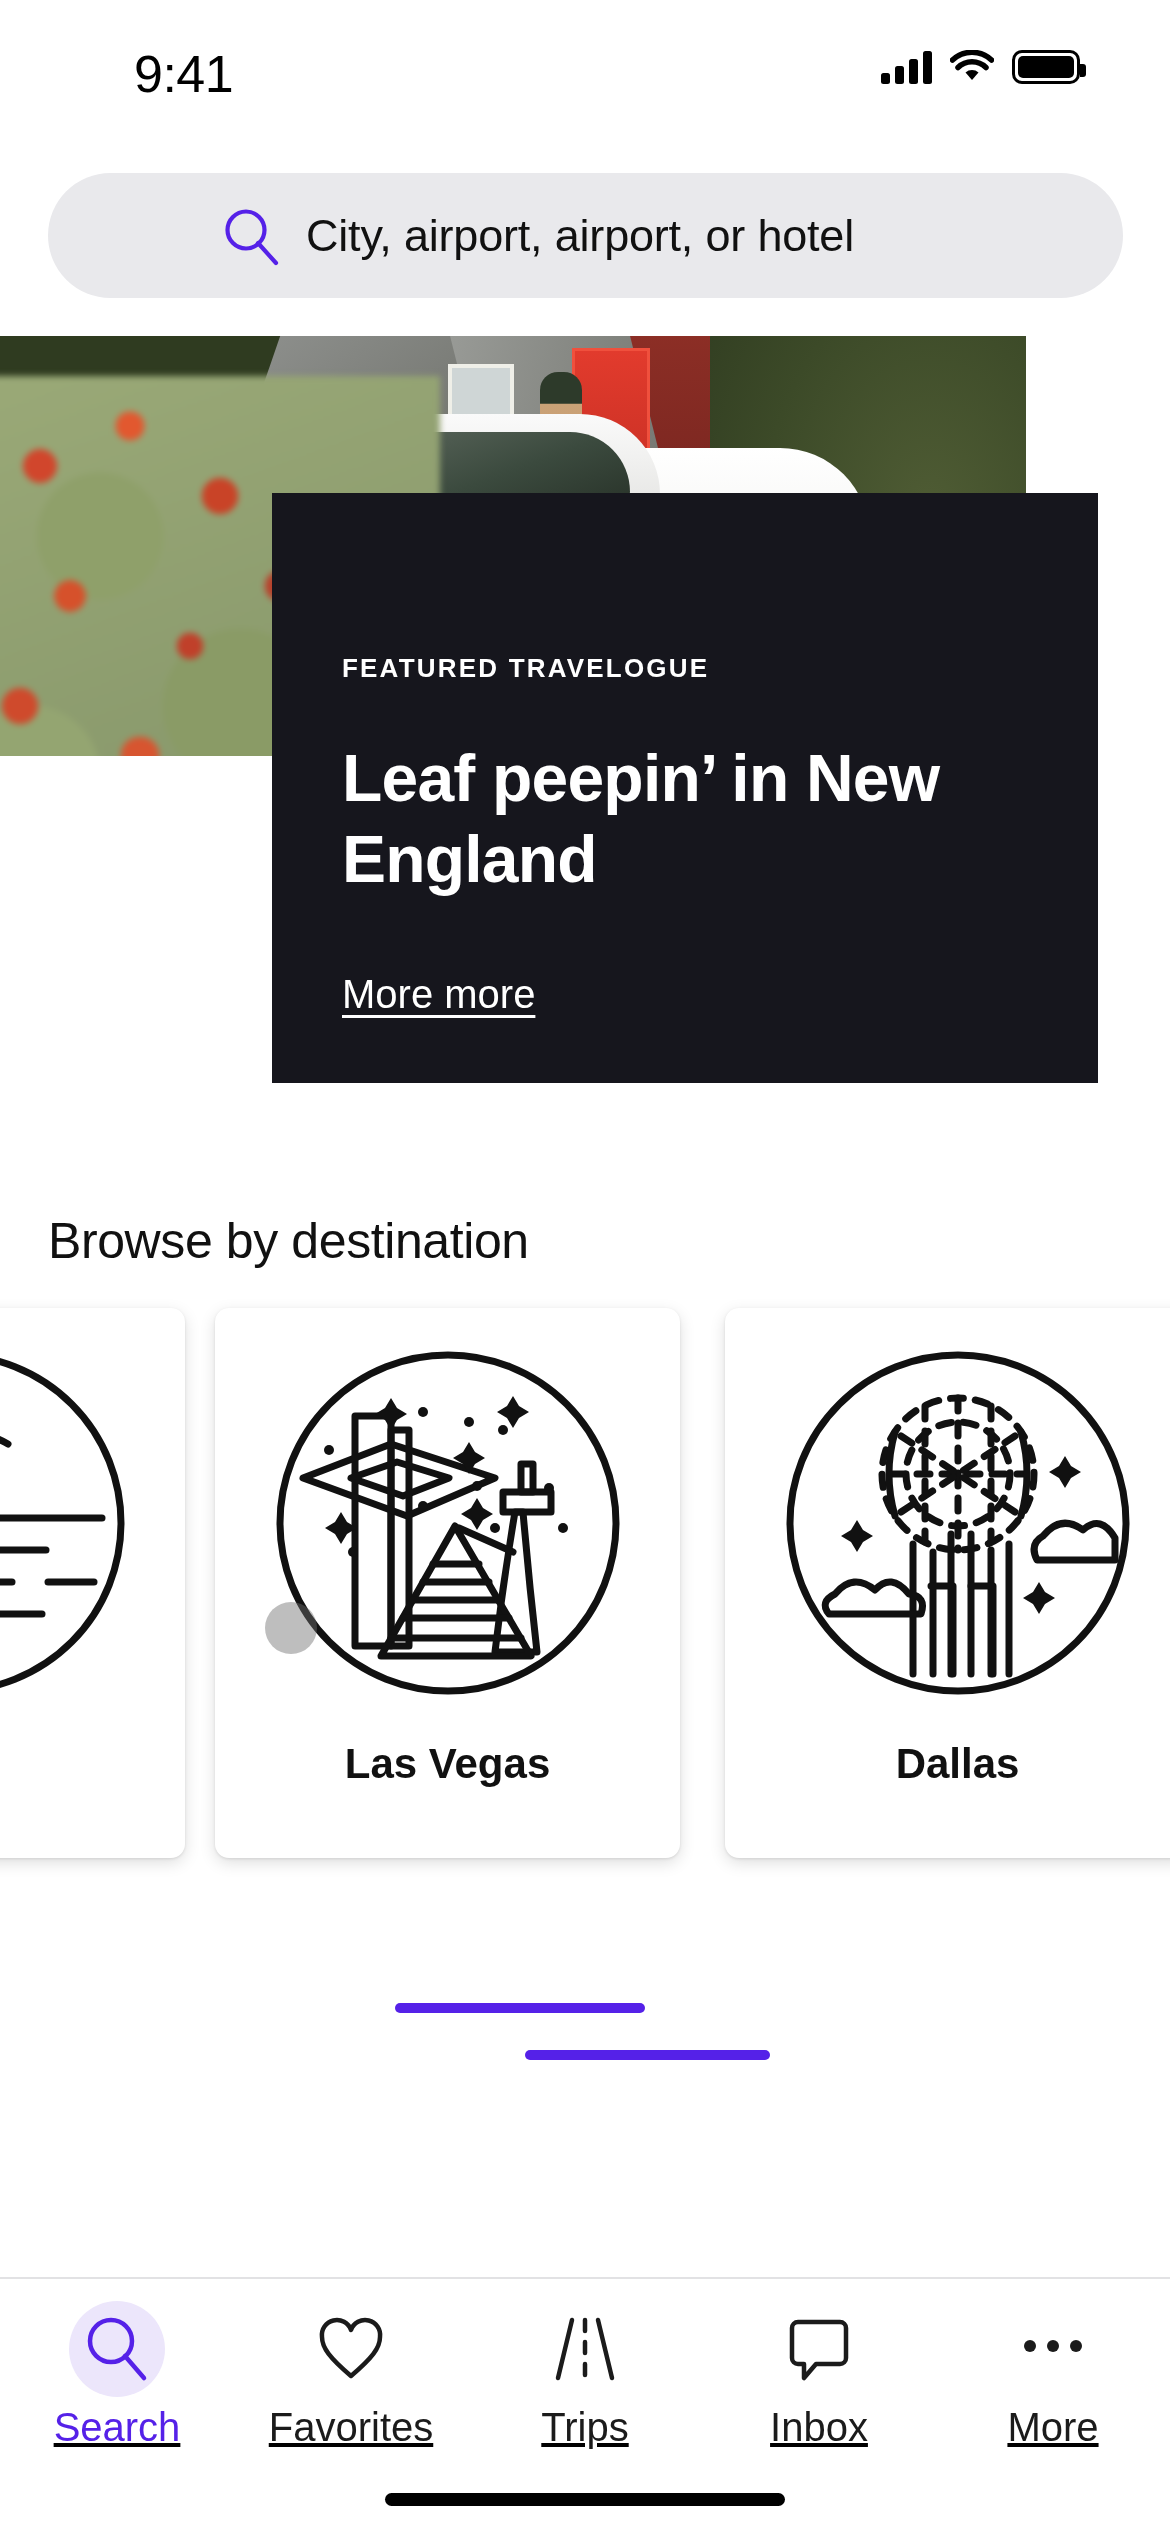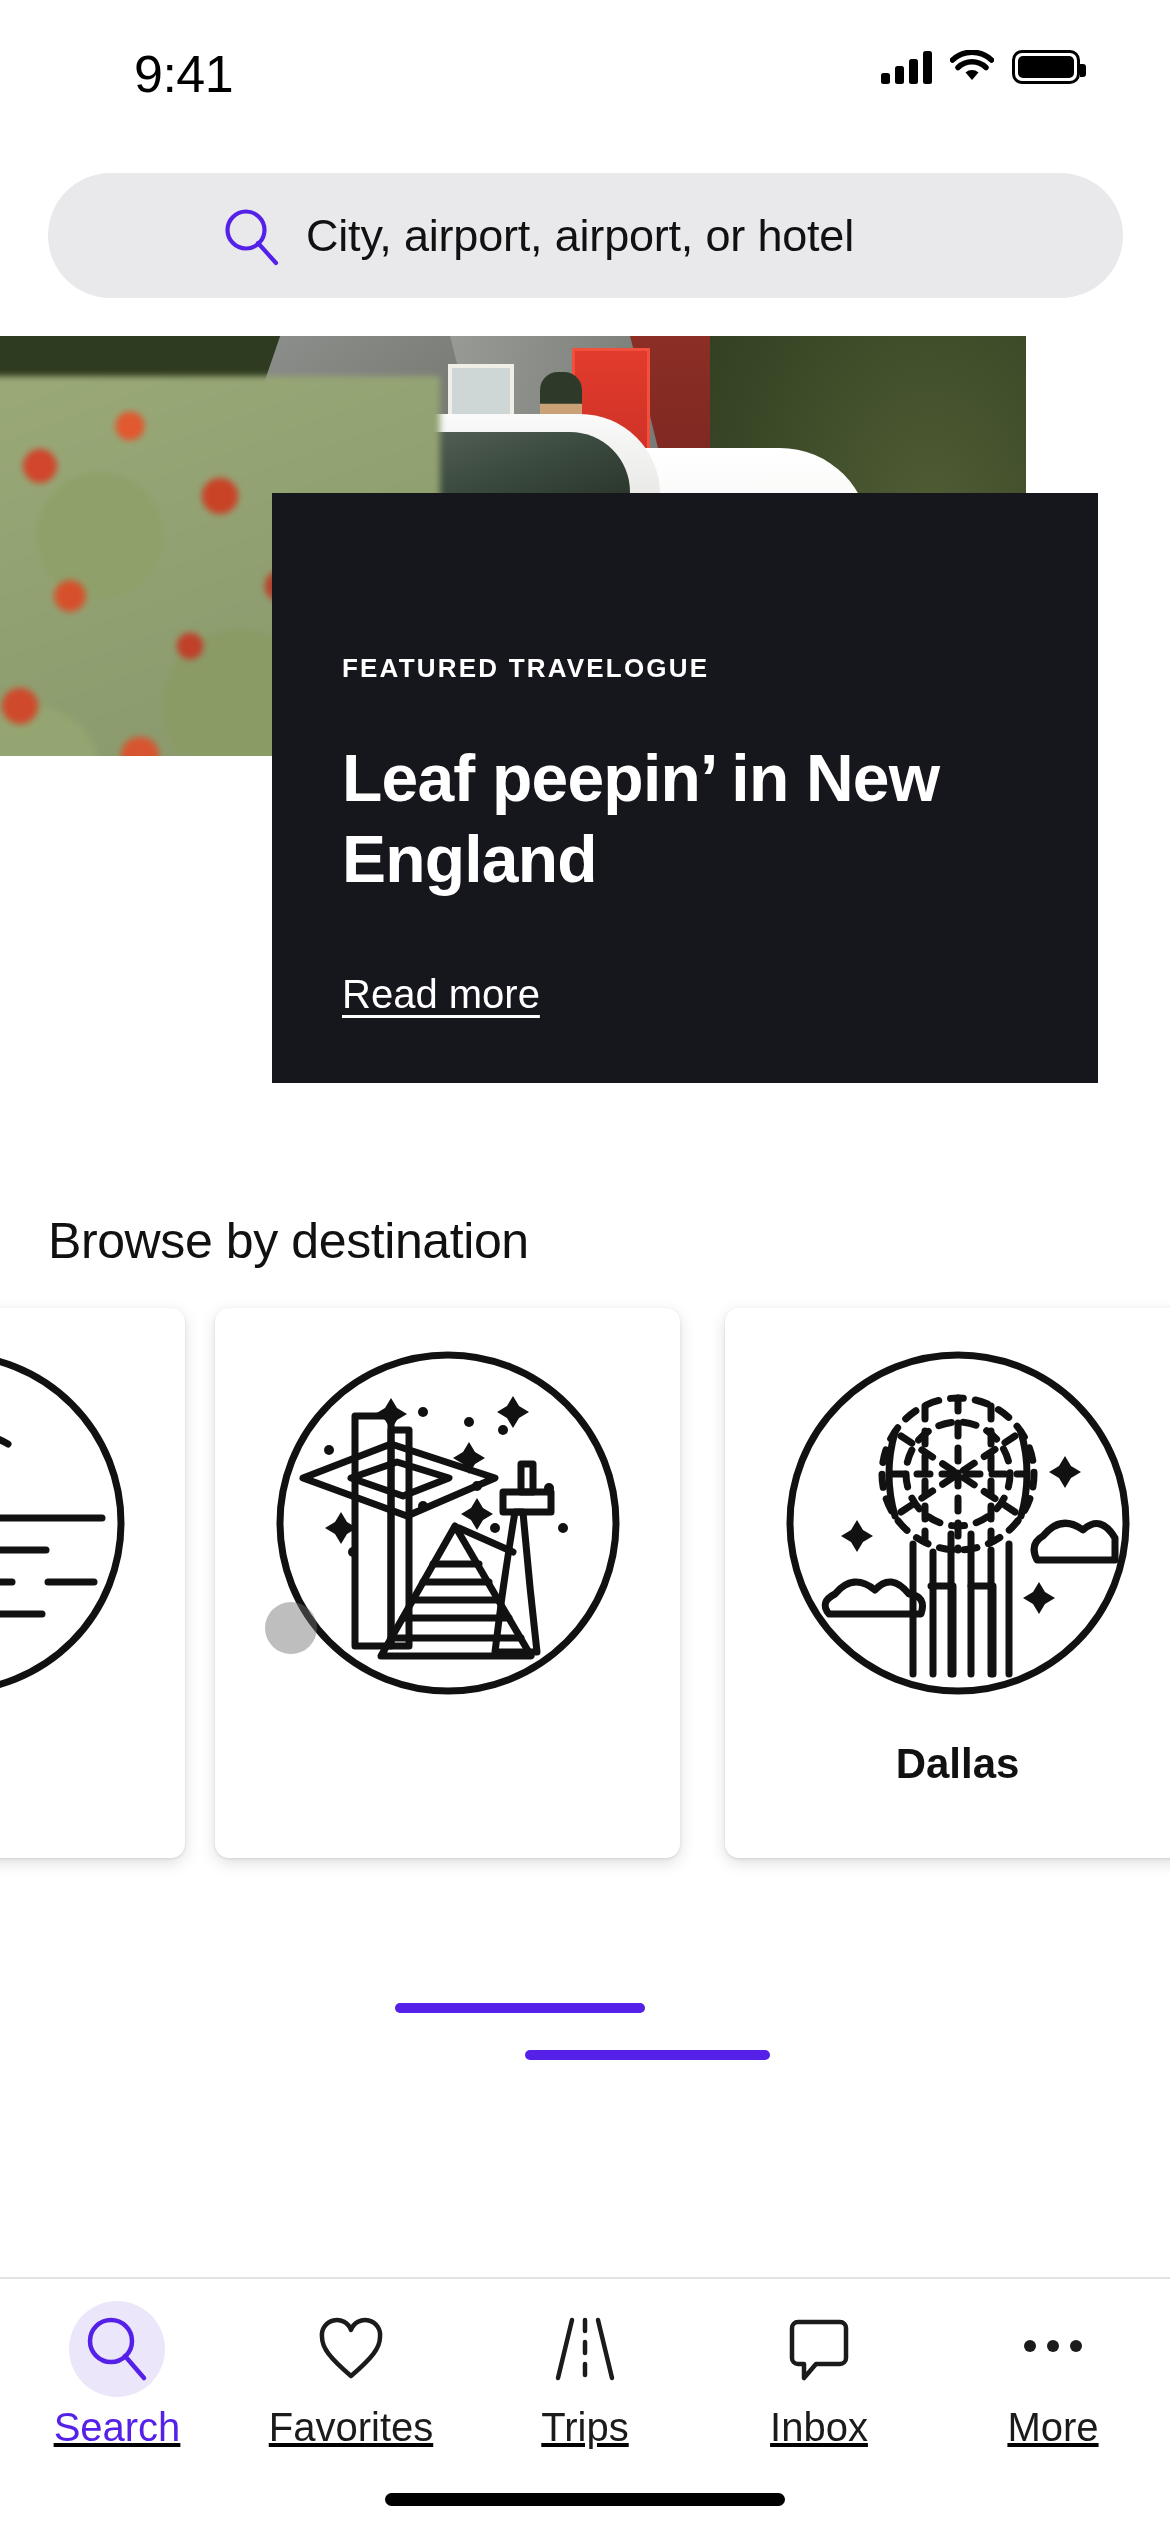--- a/index.html
+++ b/index.html
@@ -298,21 +298,21 @@
     </div>
   <div class="wheel w2">
       <span></span>
     </div>
   <div class="foliage"></div>
 </div>
 
 <div class="feature">
   <div class="feat-kicker">FEATURED TRAVELOGUE</div>
   <div class="feat-title">Leaf peepin’ in New England</div>
-  <a class="feat-link" href="#">Read more</a>
+  <a class="feat-link" href="#">More more</a>
 </div>
 
 <div class="browse-title">Browse by destination</div>
 
 <div class="cards">
 
   <div class="dcard c1">
     <svg class="art" viewBox="0 0 370 370">
       <g fill="none" stroke="#111" stroke-width="7" stroke-linecap="round" stroke-linejoin="round">
         <circle cx="185" cy="185" r="168"></circle>
@@ -369,20 +369,21 @@
           <circle cx="160" cy="168" r="5"></circle>
         <circle cx="232" cy="190" r="5"></circle>
           <circle cx="90" cy="214" r="5"></circle>
         <path d="M128 60 l6 10 10 6 -10 6 -6 10 -6 -10 -10 -6 10 -6z"></path>
         <path d="M250 58 l6 10 10 6 -10 6 -6 10 -6 -10 -10 -6 10 -6z"></path>
         <path d="M206 104 l6 10 10 6 -10 6 -6 10 -6 -10 -10 -6 10 -6z"></path>
         <path d="M214 160 l6 10 10 6 -10 6 -6 10 -6 -10 -10 -6 10 -6z"></path>
         <path d="M78 174 l6 10 10 6 -10 6 -6 10 -6 -10 -10 -6 10 -6z"></path>
       </g>
     </svg>
+    <div class="cname">Las Vegas</div>
   </div>
 
   <div class="dcard c3">
     <svg class="art" viewBox="0 0 370 370">
       <g fill="none" stroke="#111" stroke-width="7" stroke-linecap="round" stroke-linejoin="round">
         <circle cx="185" cy="185" r="168"></circle>
 
         <circle cx="185" cy="136" r="76" stroke-dasharray="13 12"></circle>
         <circle cx="185" cy="136" r="52" stroke-dasharray="13 12"></circle>
         <path d="M119 136 h132 M185 60 v152" stroke-dasharray="13 12"></path>

